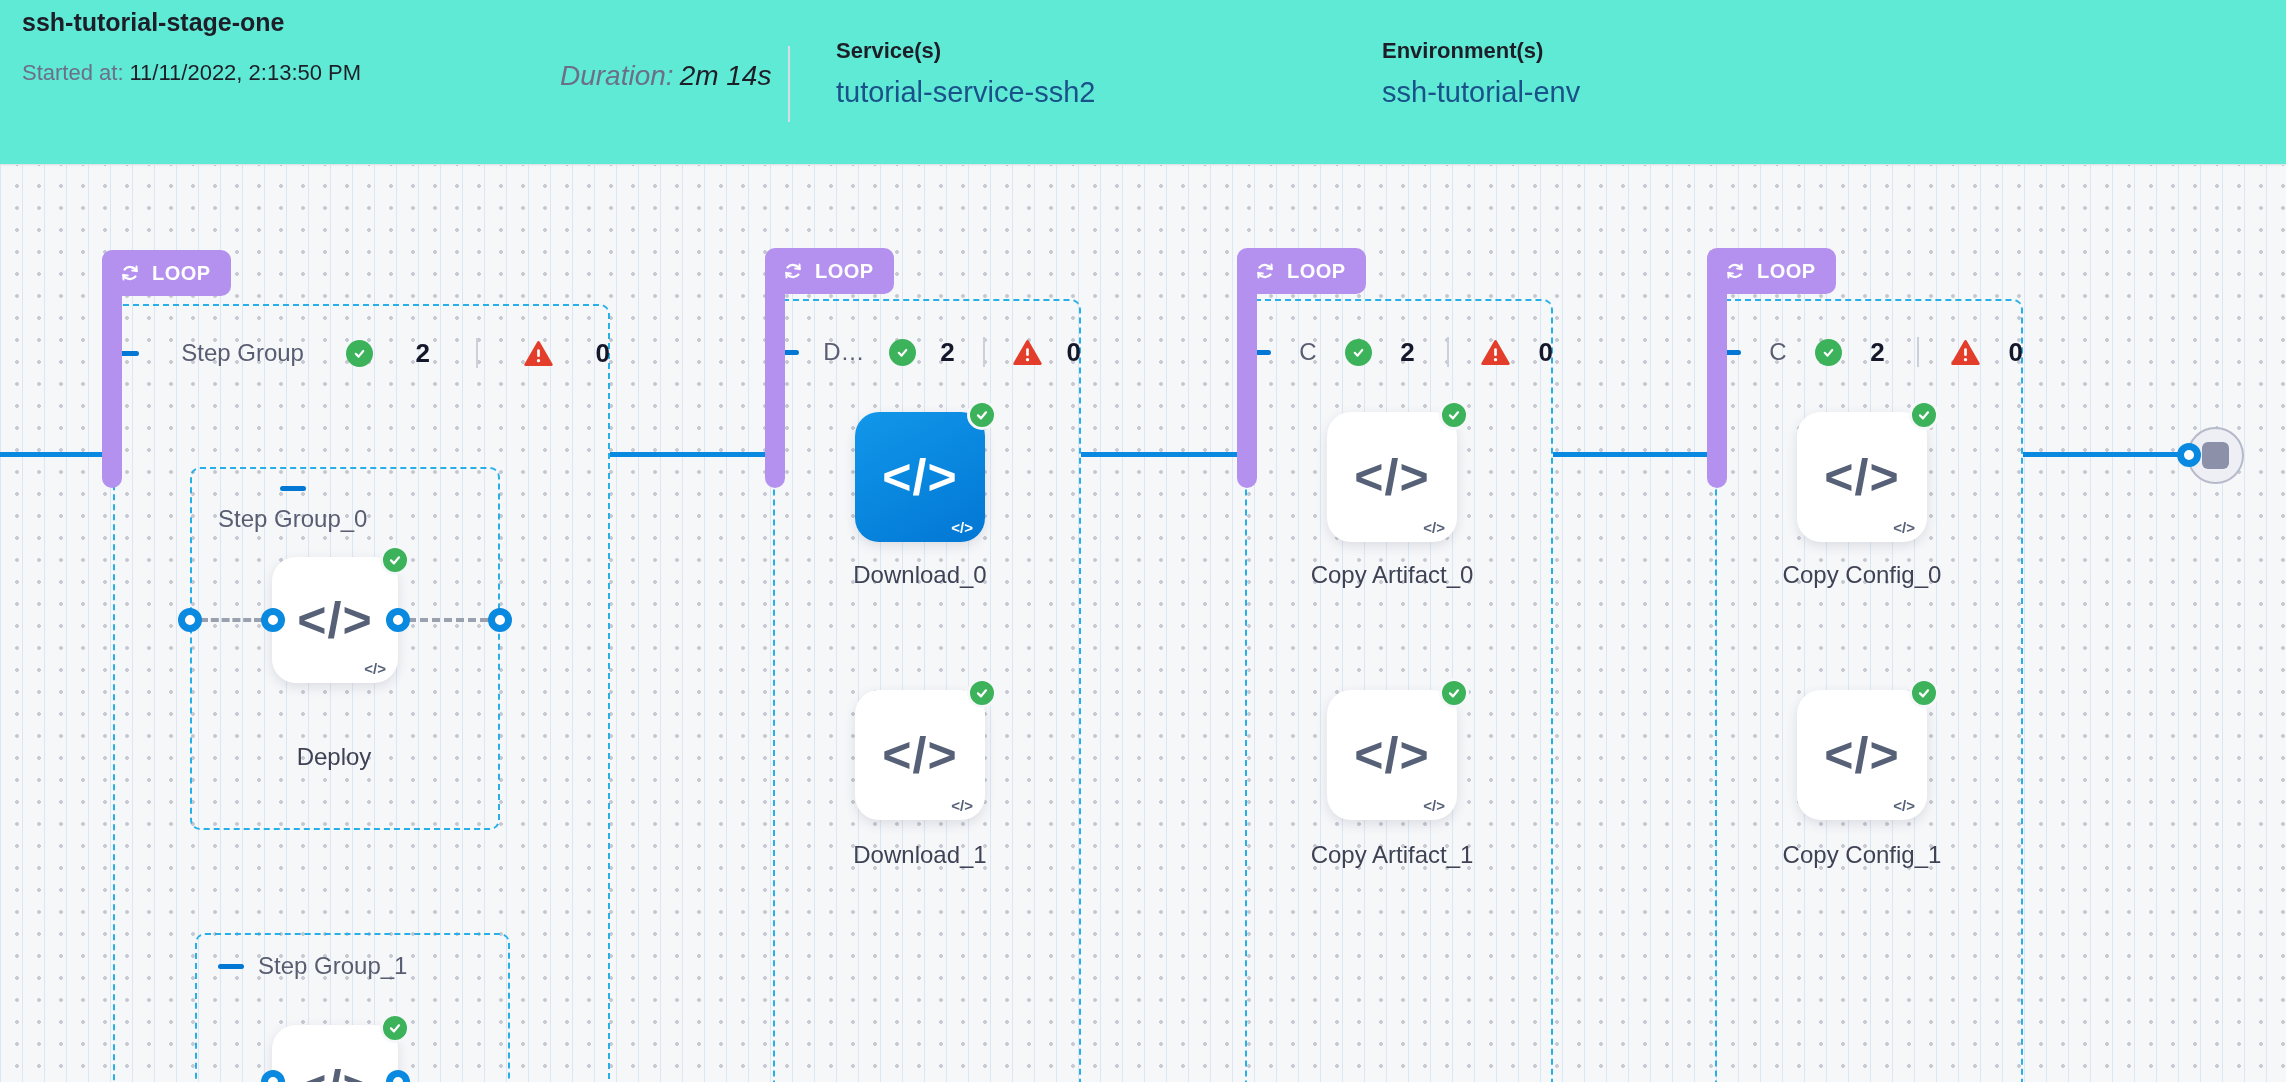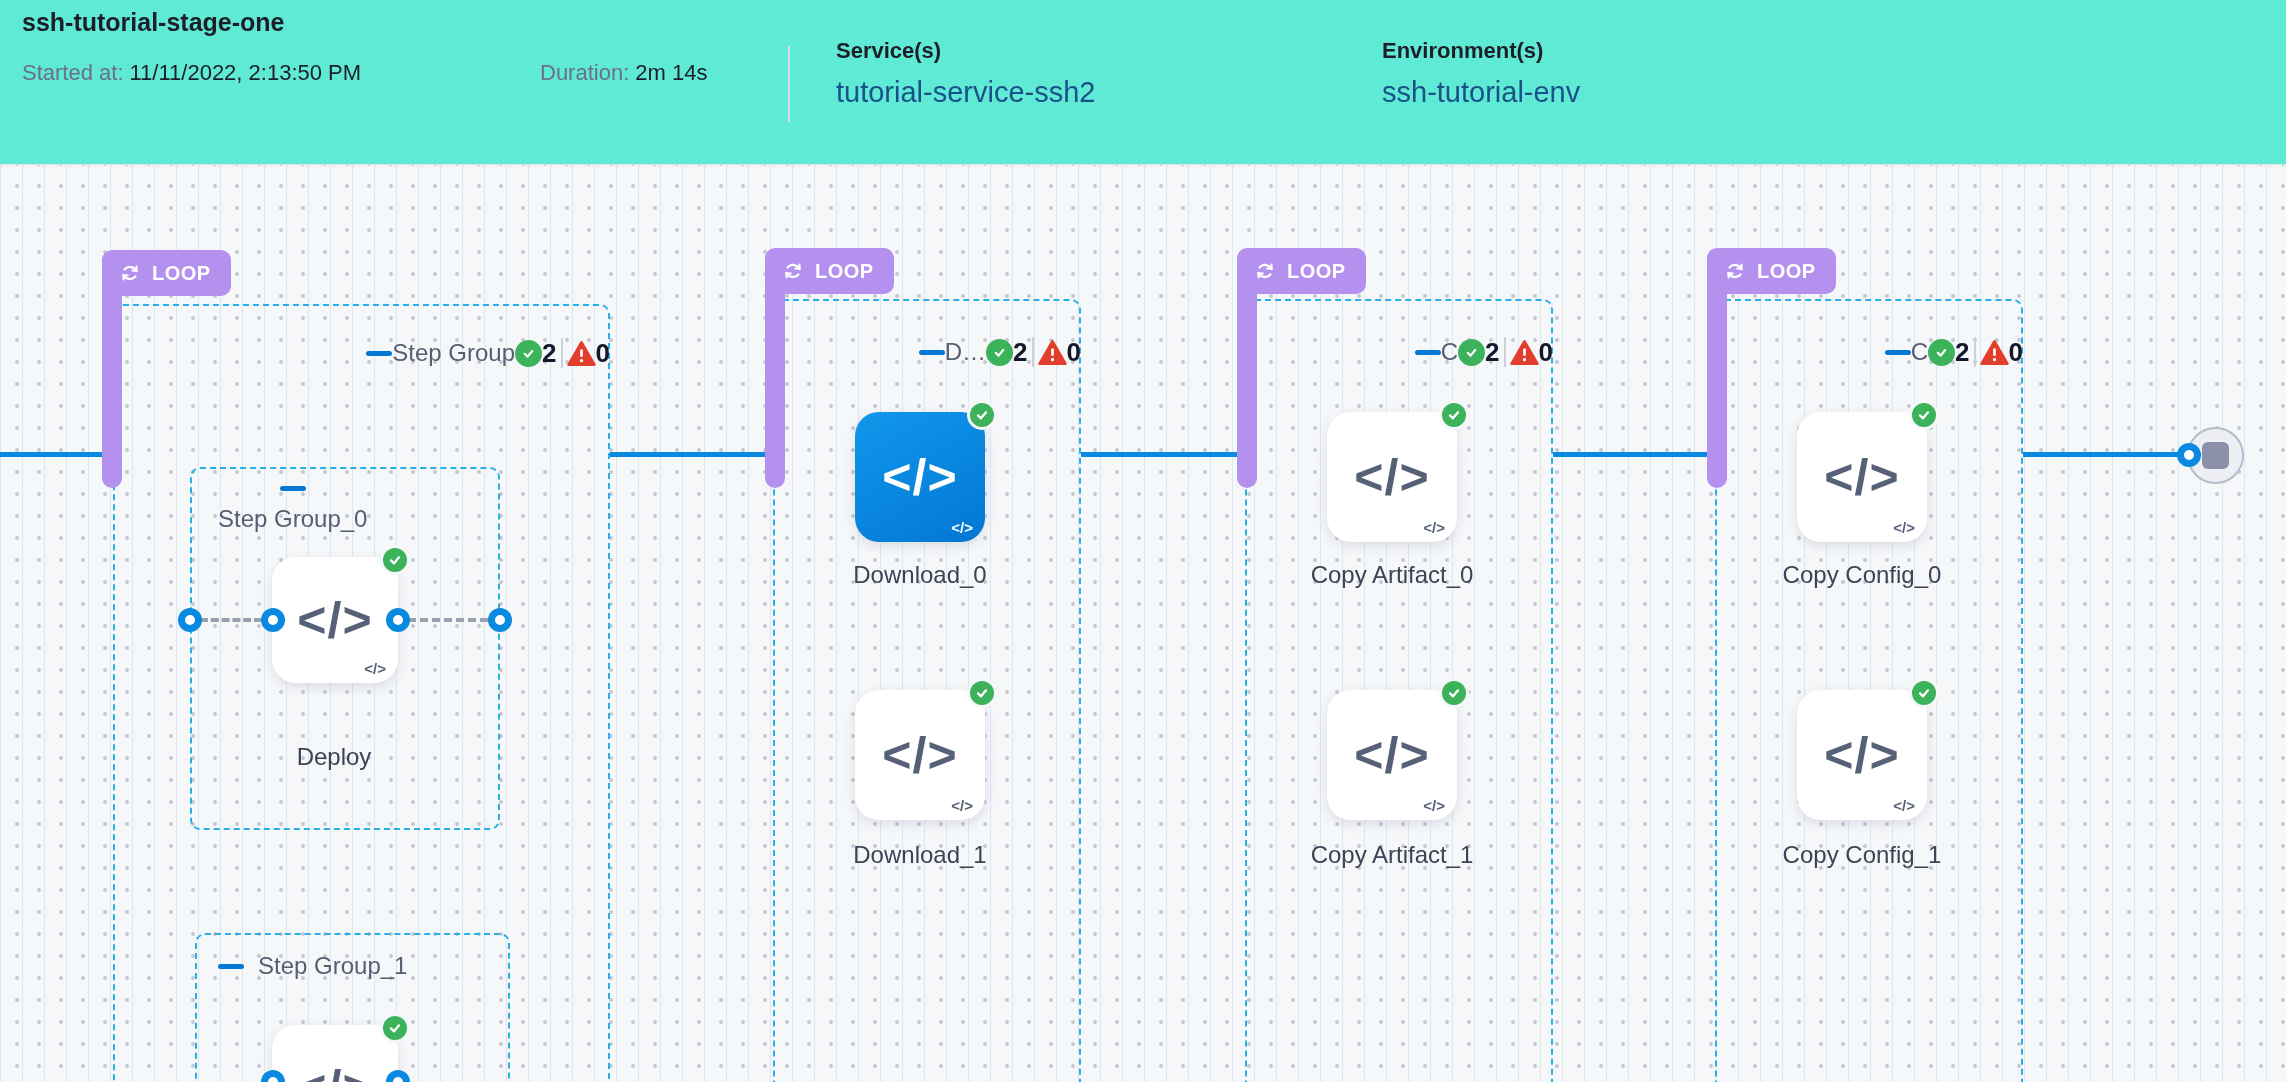--- a/index.html
+++ b/index.html
@@ -5,21 +5,21 @@
   * { margin:0; padding:0; box-sizing:border-box; }
   html,body { width:2286px; height:1082px; font-family:"Liberation Sans", sans-serif; background:#fff; overflow:hidden; }
 
   
   .exec-header { position:absolute; left:0; top:0; width:2286px; height:165px; background:#5eead4;
                  border-bottom:1px solid #e2e3e9; box-shadow:0 1px 3px rgba(20,30,60,.04); z-index:10; }
   .exec-title { position:absolute; left:22px; top:8px; font-size:25px; font-weight:700; color:#1d1e27; }
   .meta-row { position:absolute; left:22px; top:60px; font-size:22px; color:#1d1e27; }
   .meta-label { color:#6c6f86; }
   .meta-label.inline { margin-right:6px; }
-  .dur { position:absolute; left:540px; top:60px; font-size:22px; }
+  .dur { position:absolute; left:560px; top:60px; font-size:28px;font-style:italic; }
   .vsep { position:absolute; left:788px; top:46px; width:2px; height:76px; background:#dcdde4; }
   .svc-block { position:absolute; top:38px; }
   .svc-block .blk-label { font-size:22px; font-weight:700; color:#1d1e27; display:block; margin-bottom:12px; }
   .svc-block a { font-size:29px; color:#1a5189; text-decoration:none; cursor:pointer; }
   .svc { left:836px; } .env { left:1382px; }
 
   
   .canvas { position:absolute; left:0; top:165px; width:2286px; height:917px; overflow:hidden;
             background-color:#f6f7f9;
             background-image:
@@ -29,21 +29,21 @@
 
   .hline { position:absolute; top:287px; height:5px; background:#0a89e0; z-index:1; }
 
   .group-box { position:absolute; border:2px dashed #27b0e8; border-radius:10px; z-index:2; }
   .loop-bar { position:absolute; width:20px; background:#b491ef; border-radius:6px 6px 10px 10px; z-index:4; }
   .loop-badge { position:absolute; height:46px; padding:0 20px 0 16px; background:#b491ef; border-radius:10px;
                 display:flex; align-items:center; gap:10px; z-index:5; color:#fff; font-size:20px;
                 font-weight:700; letter-spacing:.5px; }
   .loop-badge svg { width:24px; height:24px; }
 
-  .ghead { position:absolute; height:38px; display:flex; align-items:center; justify-content:flex-end; gap:0; z-index:3; }
+  .ghead { position:absolute; height:38px; display:flex; align-items:center; justify-content:space-between; gap:0; z-index:3; }
   .dash-toggle { width:26px; height:5px; background:#0277d4; border-radius:3px; cursor:pointer; }
   .ghead-label { font-size:24px; color:#595d72; white-space:nowrap; }
   .stat-circle { width:27px; height:27px; border-radius:50%; background:#3cb25b; display:flex; align-items:center; justify-content:center; }
   .stat-circle svg { width:15px; height:15px; }
   .stat-count { font-size:26px; font-weight:700; color:#15172b; }
   .stat-sep { width:2px; height:30px; background:#cdcfdb; margin:0 4px; }
   .warn-tri { width:29px; height:27px; }
 
   .subgroup-box { position:absolute; border:2px dashed #27b0e8; border-radius:10px; z-index:3; }
   .subhead { position:absolute; display:flex; align-items:center; gap:14px; }

